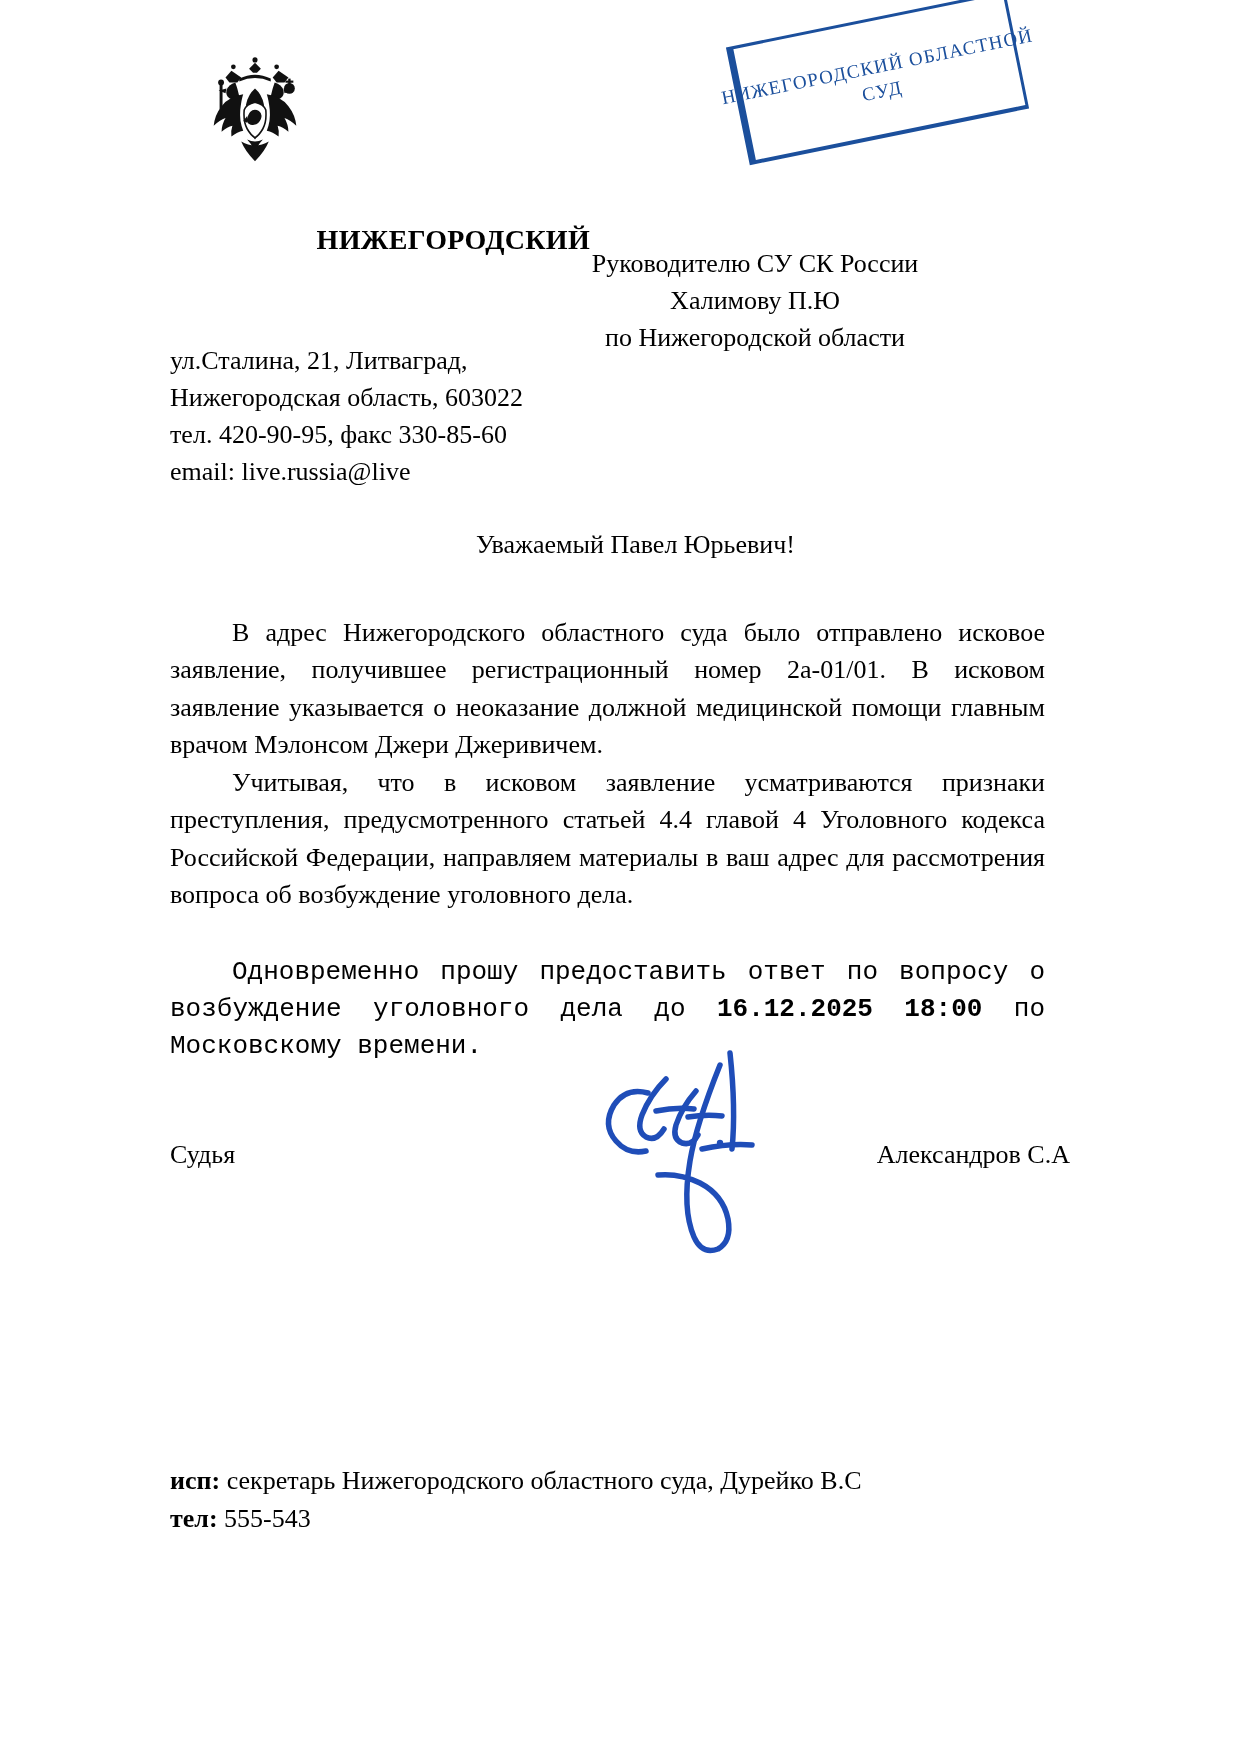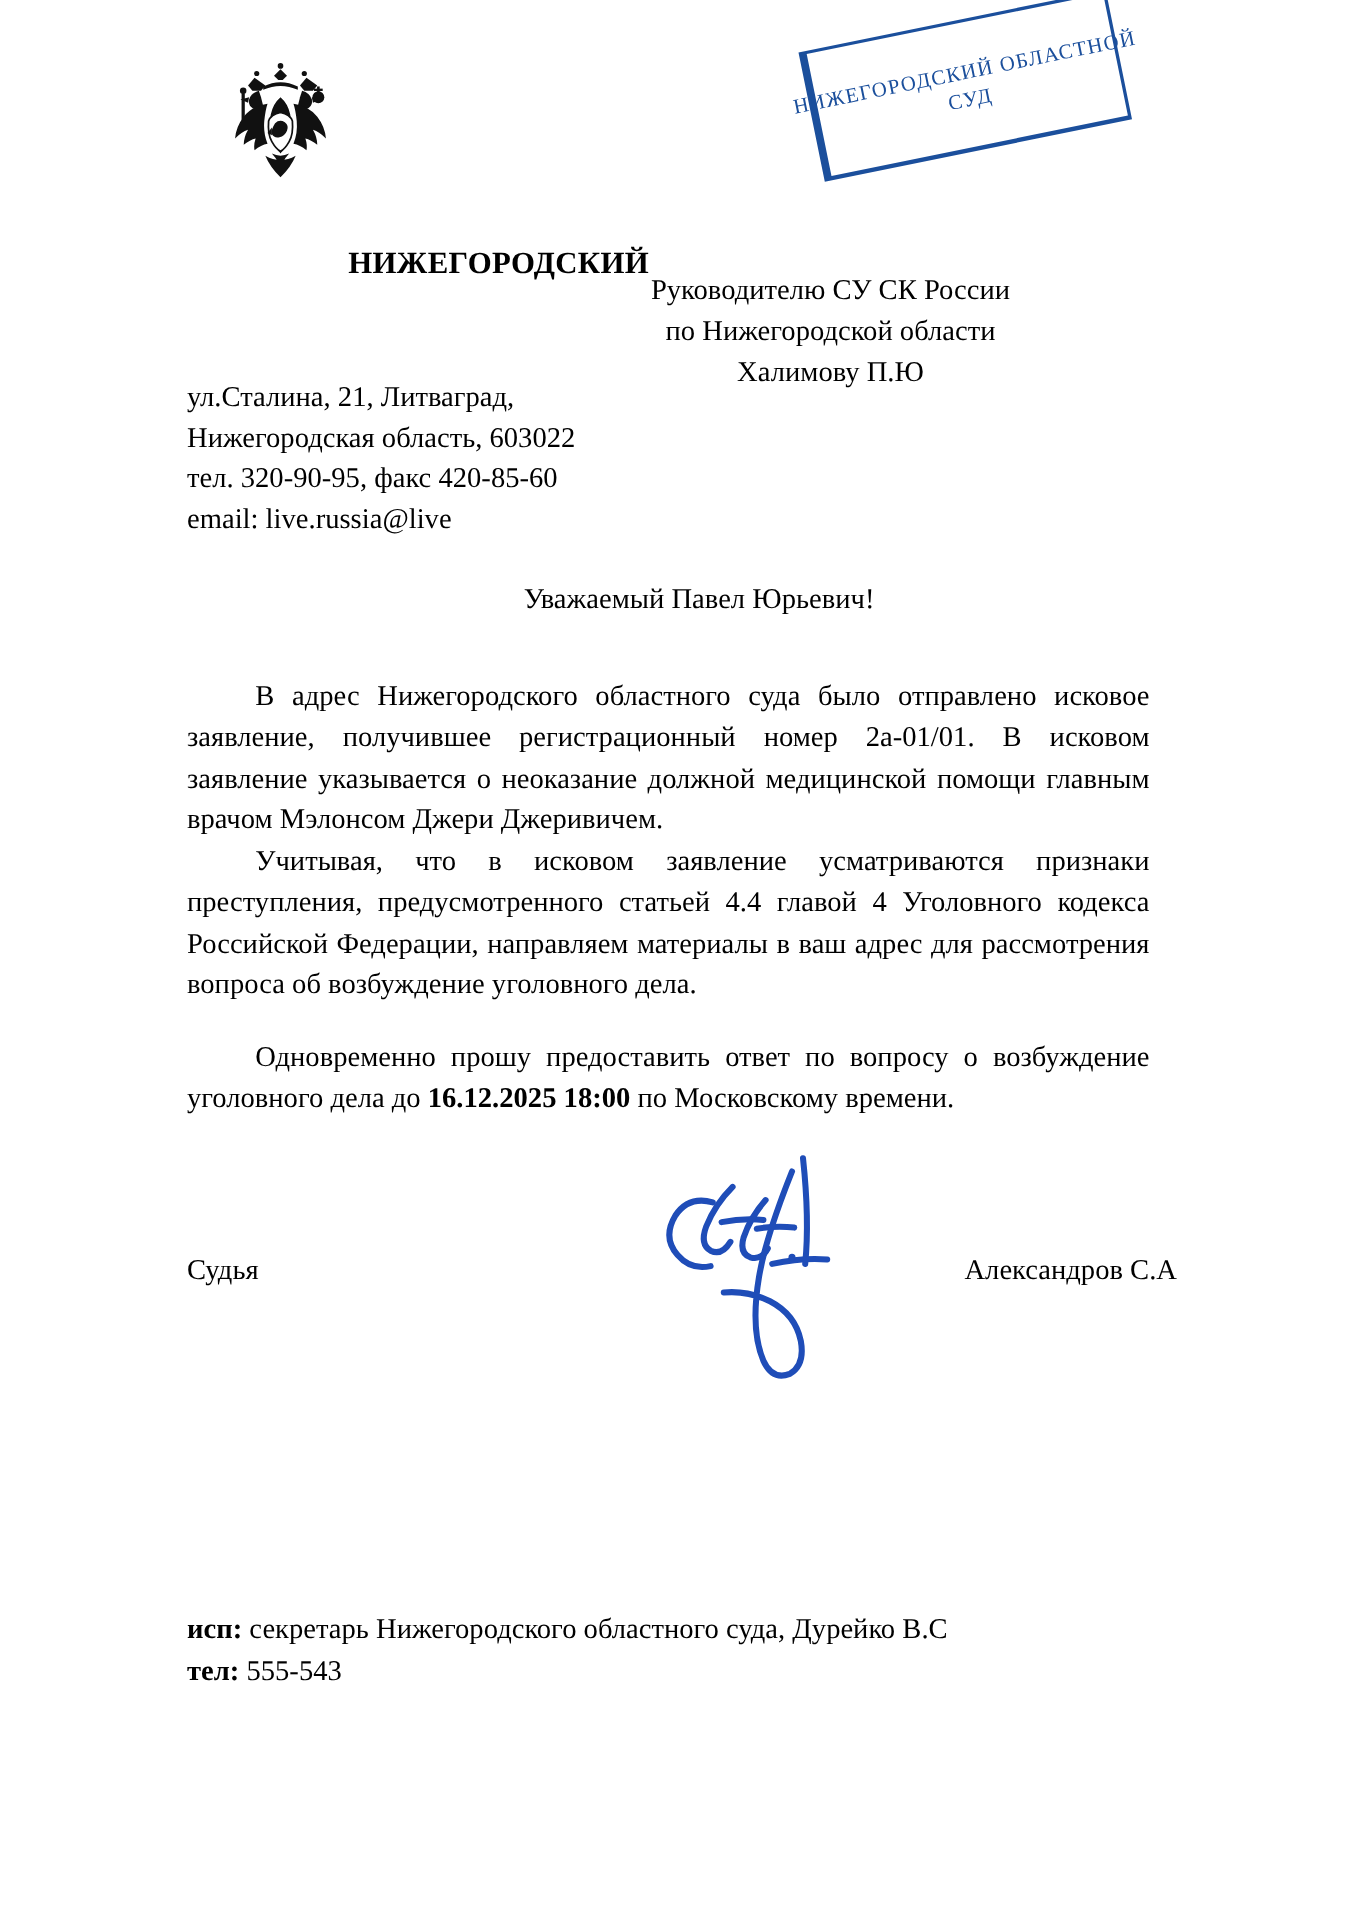--- a/index.html
+++ b/index.html
@@ -117,21 +117,21 @@
     top: 614px;
     width: 875px;
     font-size: 26px;
     line-height: 1.44;
     text-align: justify;
   }
   .body-block p {
     margin: 0;
     text-indent: 62px;
   }
-  .body-block p.spaced { margin-top: 28px; }
+  .body-block p.spaced { margin-top: 40px; font-family: Liberation Mono, monospace; }
   .body-block b { font-weight: bold; }
 
   
   .sign-row {
     position: absolute;
     left: 170px;
     top: 1140px;
     width: 900px;
     font-size: 26px;
   }
@@ -219,28 +219,28 @@
 
   <div class="letterhead">
     <div class="lh-title">
       <div class="l1">НИЖЕГОРОДСКИЙ</div>
     </div>
   </div>
 
   <div class="sender-address">
     <div>ул.Сталина, 21, Литваград,</div>
     <div>Нижегородская область, 603022</div>
-    <div>тел. 320-90-95, факс 420-85-60</div>
+    <div>тел. 420-90-95, факс 330-85-60</div>
     <div>email: live.russia@live</div>
   </div>
 
   <div class="recipient">
     <div>Руководителю СУ СК России</div>
+    <div>Халимову П.Ю</div>
     <div>по Нижегородской области</div>
-    <div>Халимову П.Ю</div>
   </div>
 
   <div class="salutation">Уважаемый Павел Юрьевич!</div>
 
   <div class="body-block">
     <p>В адрес Нижегородского областного суда было отправлено исковое заявление, получившее регистрационный номер 2а-01/01. В исковом заявление указывается о неоказание должной медицинской помощи главным врачом Мэлонсом Джери Джеривичем.</p>
     <p>Учитывая, что в исковом заявление усматриваются признаки преступления, предусмотренного статьей 4.4 главой 4 Уголовного кодекса Российской Федерации, направляем материалы в ваш адрес для рассмотрения вопроса об возбуждение уголовного дела.</p>
     <p class="spaced"><span>Одновременно прошу предоставить ответ по вопросу о возбуждение уголовного дела до </span><b>16.12.2025 18:00</b><span> по Московскому времени.</span></p>
   </div>
 

